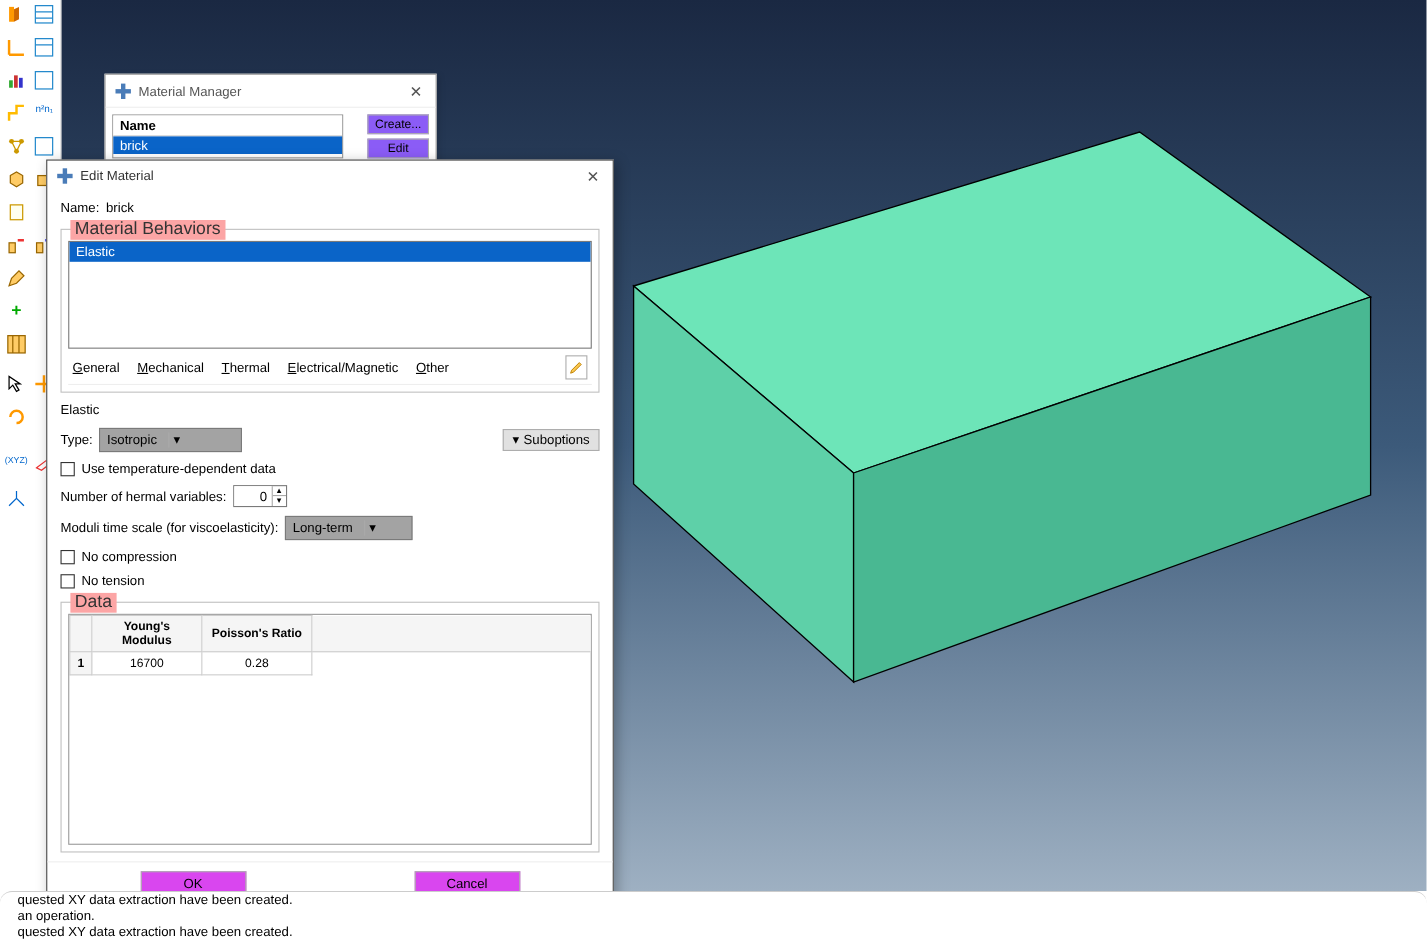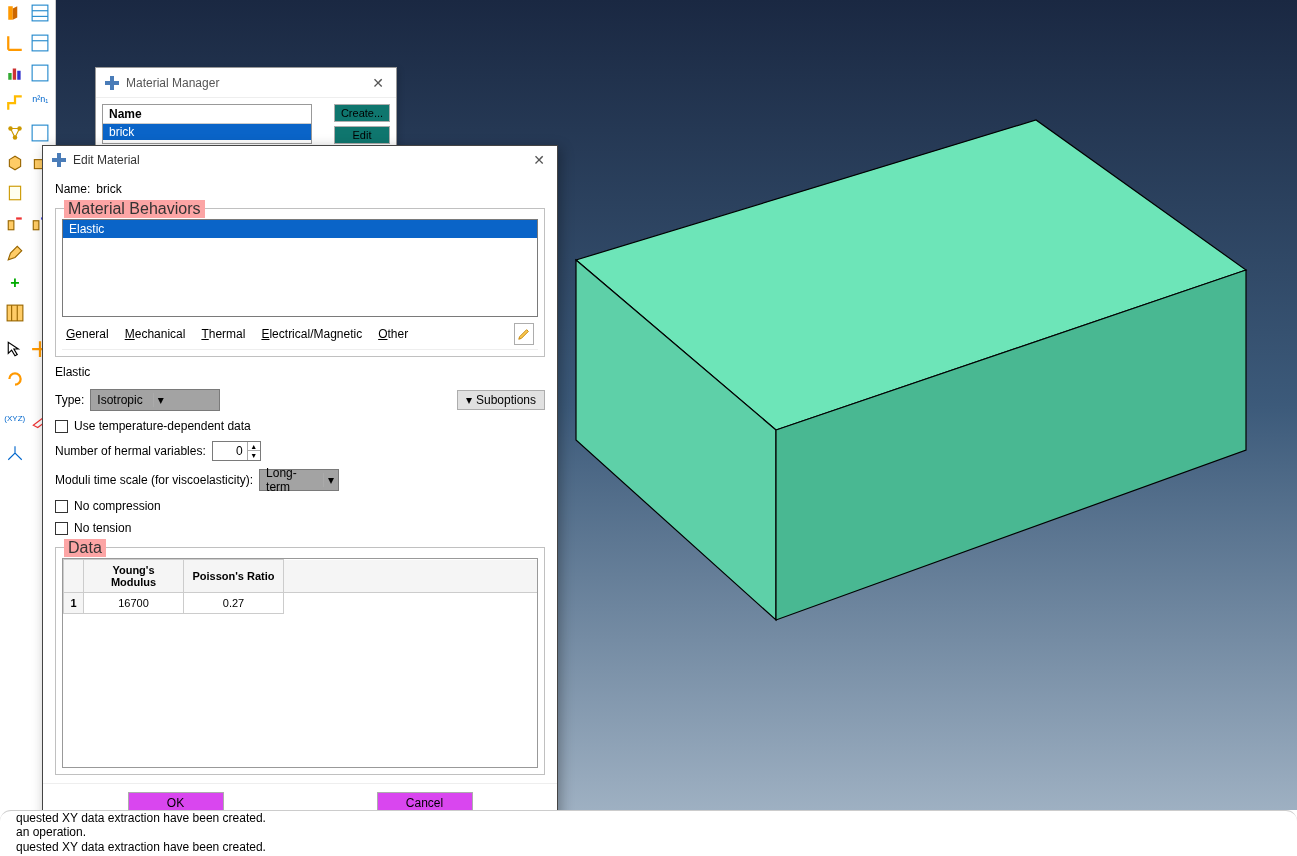--- a/index.html
+++ b/index.html
@@ -14,21 +14,21 @@
   .brick { position: absolute; left: 300px; top: 60px; }
   .console { position: absolute; left: 0; bottom: 0; width: 100%; height: 46px; background: #fff; border-top: 1px solid #ccc; font-family: "Courier New", monospace; font-size: 12px; color: #000; padding: 0 16px; line-height: 1.2; border-radius: 11px; }
   .mm-dialog { position: absolute; left: 95px; top: 67px; width: 302px; height: 140px; background: #fff; border: 1px solid #999; box-shadow: 2px 2px 6px rgba(0,0,0,.15); }
   .mm-title { height: 30px; display: flex; align-items: center; padding: 0 8px; border-bottom: 1px solid #eee; font-size: 12px; color: #555; }
   .mm-title .app-icon { width: 16px; height: 16px; margin-right: 6px; }
   .mm-body { display: flex; padding: 6px; gap: 22px; }
   .mm-list { flex: 1; border: 1px solid #999; background: #fff; font-size: 12px; }
   .mm-list .hdr { background: #fff; padding: 2px 6px; font-weight: bold; border-bottom: 1px solid #ccc; }
   .mm-list .sel { background: #0a64c8; color: #fff; padding: 1px 6px; }
   .mm-btns { width: 56px; display: flex; flex-direction: column; gap: 4px; }
-  .winbtn { font-size: 11px; border: 1px solid #adadad; background: #0f766e; padding: 2px 4px; text-align: center; cursor: default; }
+  .winbtn { font-size: 11px; border: 1px solid #adadad; background: #8b5cf6; padding: 2px 4px; text-align: center; cursor: default; }
   .closebtn { margin-left: auto; font-family: sans-serif; color: #555; font-size: 14px; padding: 0 4px; }
   .em-dialog { position: absolute; left: 42px; top: 145px; width: 516px; height: 678px; background: #fff; border: 1px solid #444; box-shadow: 3px 3px 12px rgba(0,0,0,.3); display: flex; flex-direction: column; }
   .em-title { height: 28px; display: flex; align-items: center; padding: 0 8px; font-size: 12px; color: #333; }
   .em-content { flex: 1; padding: 8px 12px; font-size: 12px; color: #000; display: flex; flex-direction: column; }
   .row { display: flex; align-items: center; margin-bottom: 8px; gap: 6px; }
   .lbl { font-size: 12px; }
   .txtfield { flex: 1; border: 1px solid #7a7a7a; height: 28px; padding: 2px 6px; font-size: 12px; background: #fff; }
   .pencil { width: 20px; height: 22px; display: flex; align-items: center; justify-content: center; }
   .pencil svg { width: 16px; height: 16px; }
   .fs { border: 1px solid #c0c0c0; margin-top: 4px; padding: 0; position: relative; }
@@ -314,21 +314,21 @@
           <input type="text" value="0" style="">
           <div class="spins">
               <div>▲</div>
               <div>▼</div>
             </div>
         </div>
       </div>
 
       <div class="chkrow">
         <span>Moduli time scale (for viscoelasticity):</span>
-        <div class="combo" style="width:80px;">
+        <div class="combo" style="width:116px;">
           <span>Long-term</span>
           <span class="arrow">▾</span>
         </div>
       </div>
 
       <div class="chkrow">
         <div class="chkbox"></div>
         <span>No compression</span>
       </div>
       <div class="chkrow">
@@ -345,21 +345,21 @@
                 <th class="rownum"></th>
                 <th style="width:100px;">Young's Modulus</th>
                 <th style="width:100px;">Poisson's Ratio</th>
                 <th style="border-right:none;border-top:none;border-bottom:none;"></th>
               </tr>
             </thead>
             <tbody>
               <tr>
                 <td class="rownum">1</td>
                 <td>16700</td>
-                <td>0.27</td>
+                <td>0.28</td>
                 <td style="border-right:none;border-bottom:none;"></td>
               </tr>
             </tbody>
           </table>
         </div>
       </div>
     </div>
     <div class="dlg-buttons">
       <div class="dlgbtn">OK</div>
       <div class="dlgbtn">Cancel</div>

